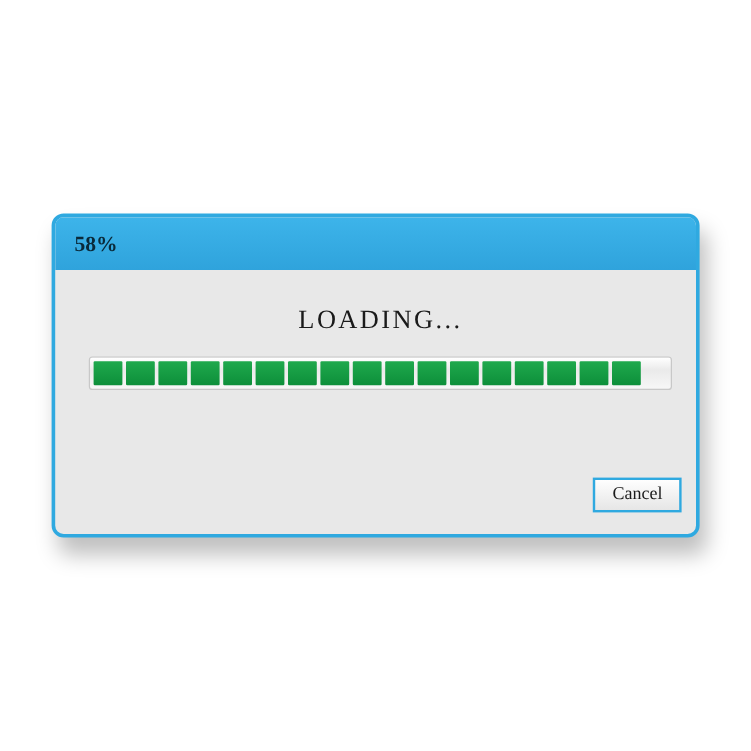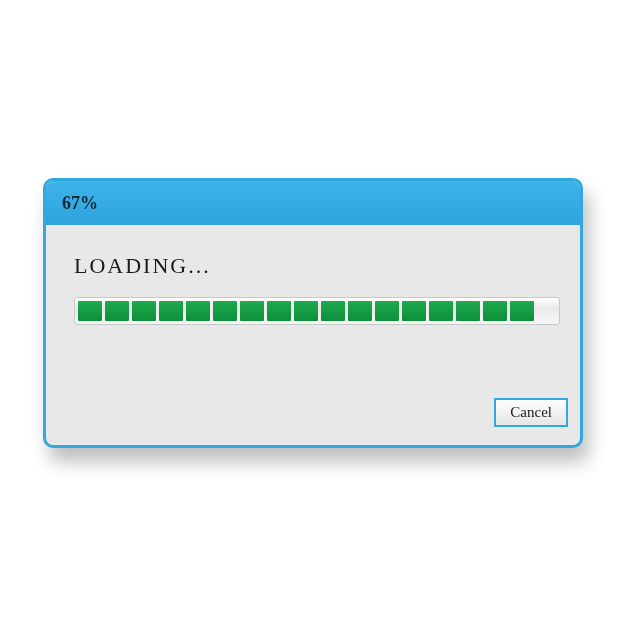--- a/index.html
+++ b/index.html
@@ -35,20 +35,21 @@
       font-family: Georgia, 'Times New Roman', serif;
       font-weight: bold;
       font-size: 18px;
       color: #0a2a3a;
     }
     .content {
       flex: 1;
       padding: 28px 20px 18px 28px;
       display: flex;
       flex-direction: column;
+      align-items: center;
       position: relative;
     }
     .loading-label {
       font-family: Georgia, 'Times New Roman', serif;
       font-size: 22px;
       letter-spacing: 2px;
       color: #1a1a1a;
       margin-bottom: 18px;
     }
     .progress-track {
@@ -90,21 +91,21 @@
       inset: 0;
       border-radius: 8px;
       pointer-events: none;
     }
   </style>
 </head>
 <body>
 
 <div class="dialog">
   <div class="titlebar">
-    <span class="percent">67%</span>
+    <span class="percent">58%</span>
   </div>
   <div class="content">
     <div class="loading-label">LOADING...</div>
     <div class="progress-track" id="progress-track">
         <div class="seg"></div>
         <div class="seg"></div>
         <div class="seg"></div>
         <div class="seg"></div>
         <div class="seg"></div>
         <div class="seg"></div>

